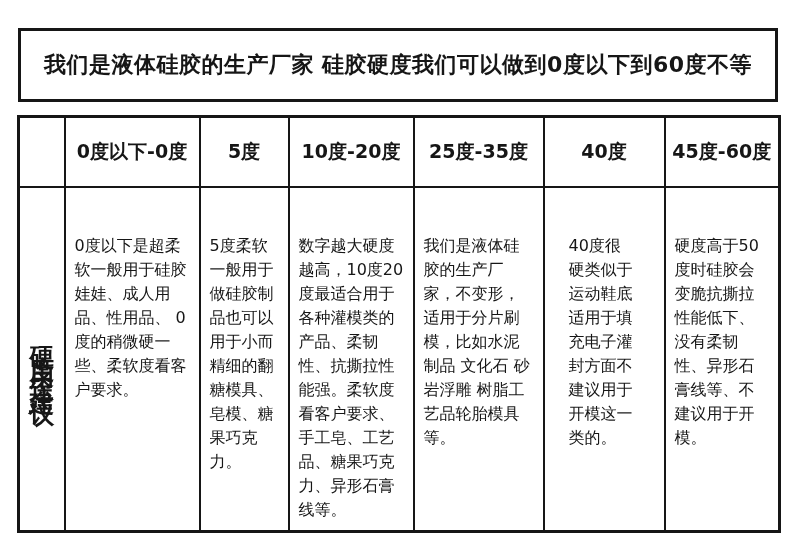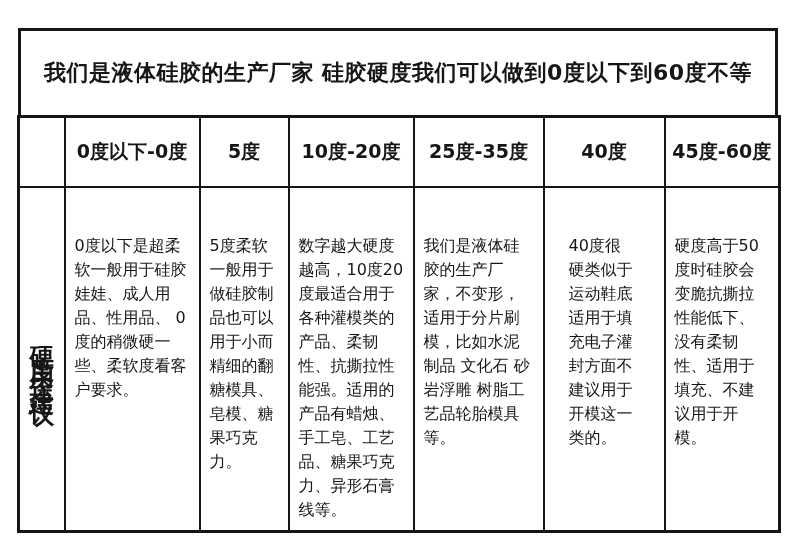--- a/index.html
+++ b/index.html
@@ -10,21 +10,21 @@
     color: #161616;
     position: relative;
     overflow: hidden;
   }
   .page { position: absolute; inset: 0; background: #ffffff; }
 
   
   .banner {
     position: absolute;
     left: 18px; top: 28px;
-    width: 760px; height: 90px;
+    width: 760px; height: 74px;
     border: 3px solid #161616;
     display: flex; align-items: center; justify-content: center;
     background: #ffffff;
     text-align: right;
   }
   .banner-text {
     font-size: 22px;
     font-weight: bold;
     letter-spacing: 0.5px;
     white-space: nowrap;
@@ -119,21 +119,21 @@
         <th class="col-header">25度-35度</th>
         <th class="col-header">40度</th>
         <th class="col-header">45度-60度</th>
       </tr>
       <tr class="body-row">
         <th class="row-header">
           <span class="vtext">硬度用途建议</span>
         </th>
         <td class="usage-cell">0度以下是超柔软一般用于硅胶娃娃、成人用品、性用品、 0度的稍微硬一些、柔软度看客户要求。</td>
         <td class="usage-cell">5度柔软 一般用于做硅胶制品也可以用于小而精细的翻糖模具、皂模、糖果巧克力。</td>
-        <td class="usage-cell">数字越大硬度越高，10度20度最适合用于各种灌模类的产品、柔韧性、抗撕拉性能强。适用的产品有蜡烛、手工皂、工艺品、糖果巧克力、异形石膏线等。</td>
+        <td class="usage-cell">数字越大硬度越高，10度20度最适合用于各种灌模类的产品、柔韧性、抗撕拉性能强。柔软度看客户要求、手工皂、工艺品、糖果巧克力、异形石膏线等。</td>
         <td class="usage-cell">我们是液体硅胶的生产厂家，不变形，适用于分片刷模，比如水泥制品 文化石 砂岩浮雕 树脂工艺品轮胎模具等。</td>
         <td class="usage-cell narrow-pad">40度很硬类似于运动鞋底适用于填充电子灌封方面不建议用于开模这一类的。</td>
-        <td class="usage-cell">硬度高于50度时硅胶会变脆抗撕拉性能低下、没有柔韧性、适用于填充、不建议用于开模。</td>
+        <td class="usage-cell">硬度高于50度时硅胶会变脆抗撕拉性能低下、没有柔韧性、异形石膏线等、不建议用于开模。</td>
       </tr>
     </tbody>
   </table>
 
 </div>
 
 </body></html>

